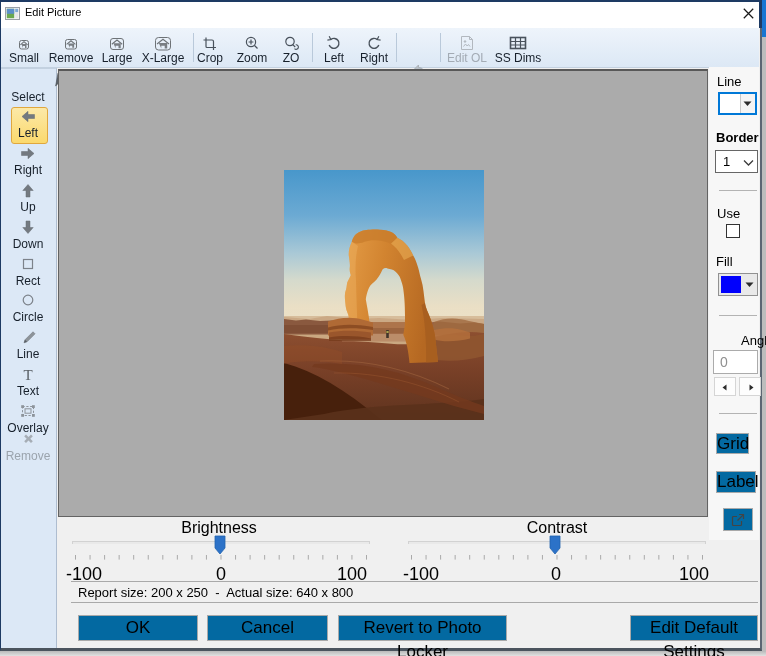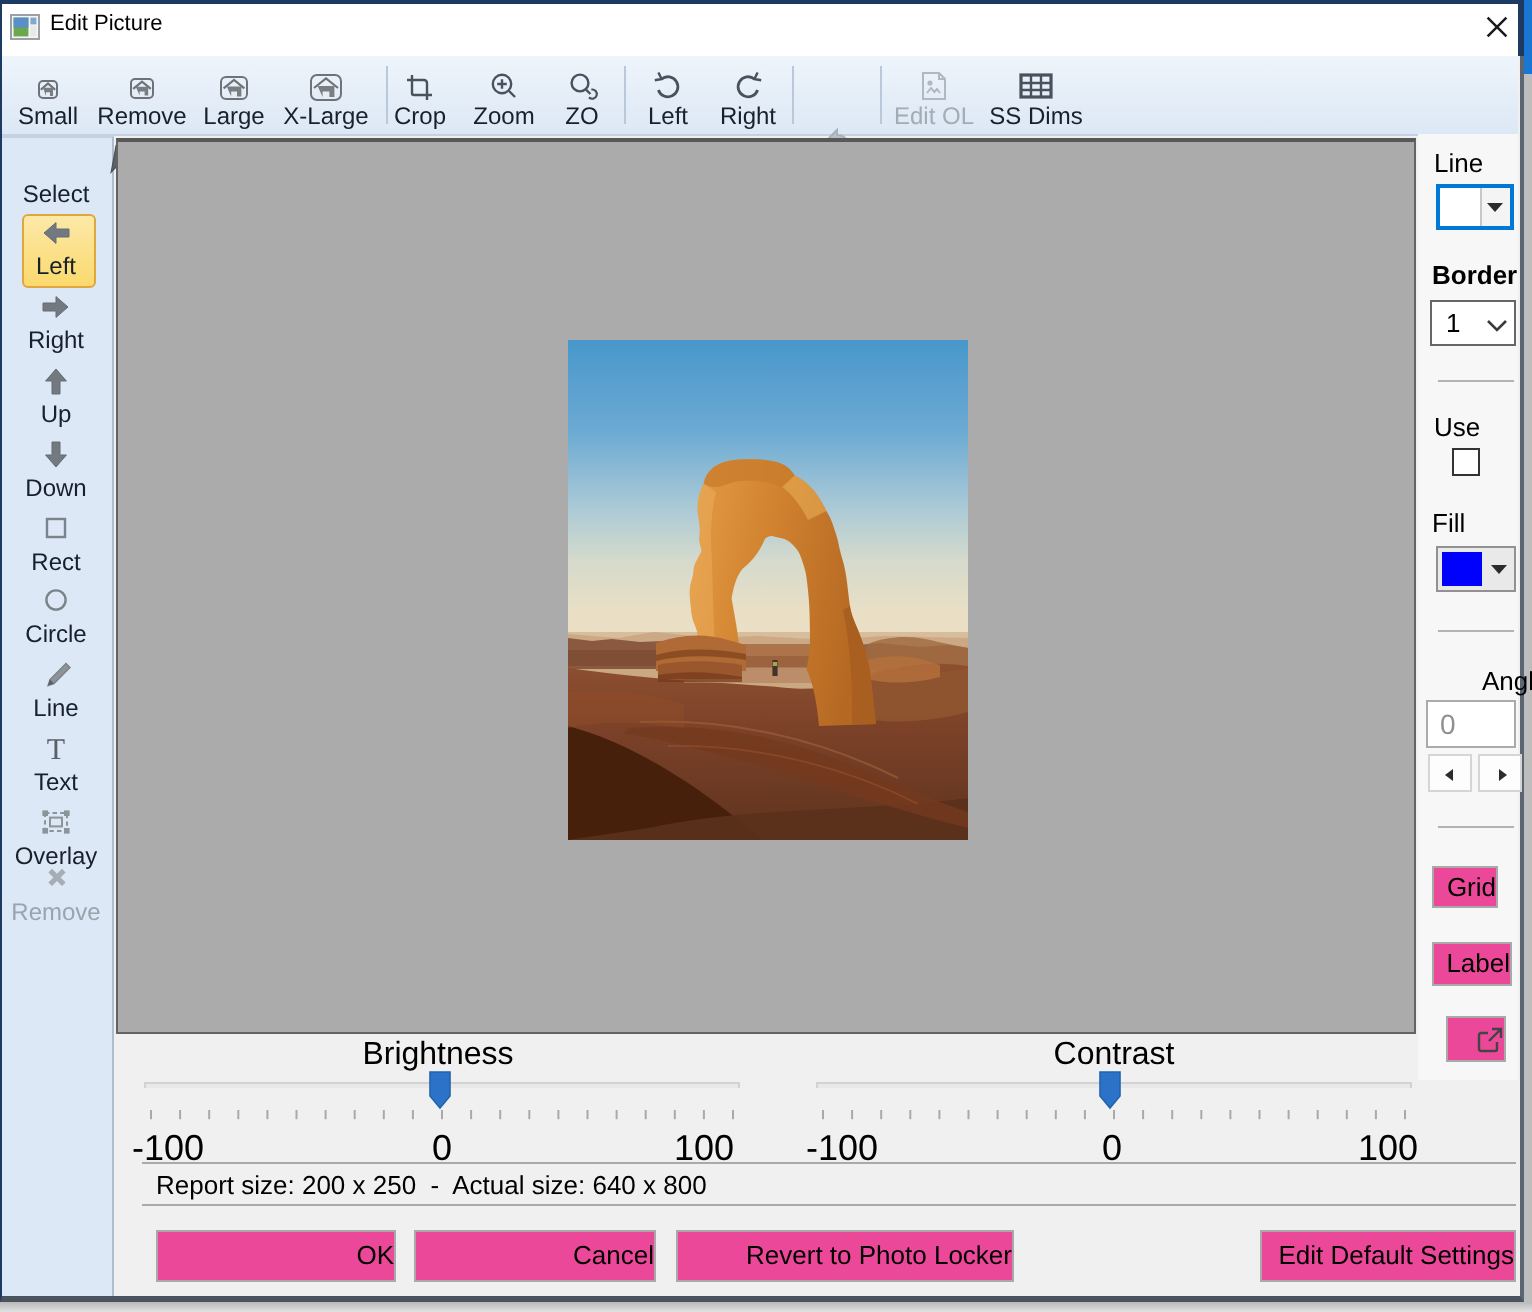--- a/index.html
+++ b/index.html
@@ -34,22 +34,22 @@
   #sb-hl { position:absolute; left:11px; top:107px; width:37px; height:37px;
     background:linear-gradient(#fce9a8,#fbd96d); border:1px solid #e0a73e; border-radius:3px; }
   
   #canvas { position:absolute; left:58px; top:69px; width:650px; height:448px;
     background:#ababab; border:1px solid #636363; border-top:2px solid #585858; }
   #photo { position:absolute; left:284px; top:170px; width:200px; height:250px; }
   
   #rpanel { position:absolute; left:709px; top:67px; width:50px; height:473px; background:#f7f7f7; }
   .rp-label { position:absolute; font-size:13px; color:#000; }
   .rp-sep { position:absolute; left:719px; height:1px; width:38px; background:#b3b3b3; }
-  .btn { position:absolute; background:#ec4899; border:1px solid #a9a9a9;
-    font-size:13px; color:#000; text-align:right; }
+  .btn { position:absolute; background:#0369a1; border:1px solid #a9a9a9;
+    font-size:17px; color:#000; text-align:center; }
   
   .slider-label { position:absolute; font-size:16px; color:#000; text-align:center; }
   .track { position:absolute; top:541px; height:3px; background:#e9e9e9; border:1px solid #d2d2d2; border-bottom:none; }
   .num { position:absolute; top:564px; font-size:18px; color:#000; text-align:center; width:40px; }
   .rule { position:absolute; left:71px; width:687px; height:1px; background:#a9a9a9; }
 </style>
 </head>
 <body>
 <div id="dialog"></div>
 <div id="rightstrip-blue"></div>

